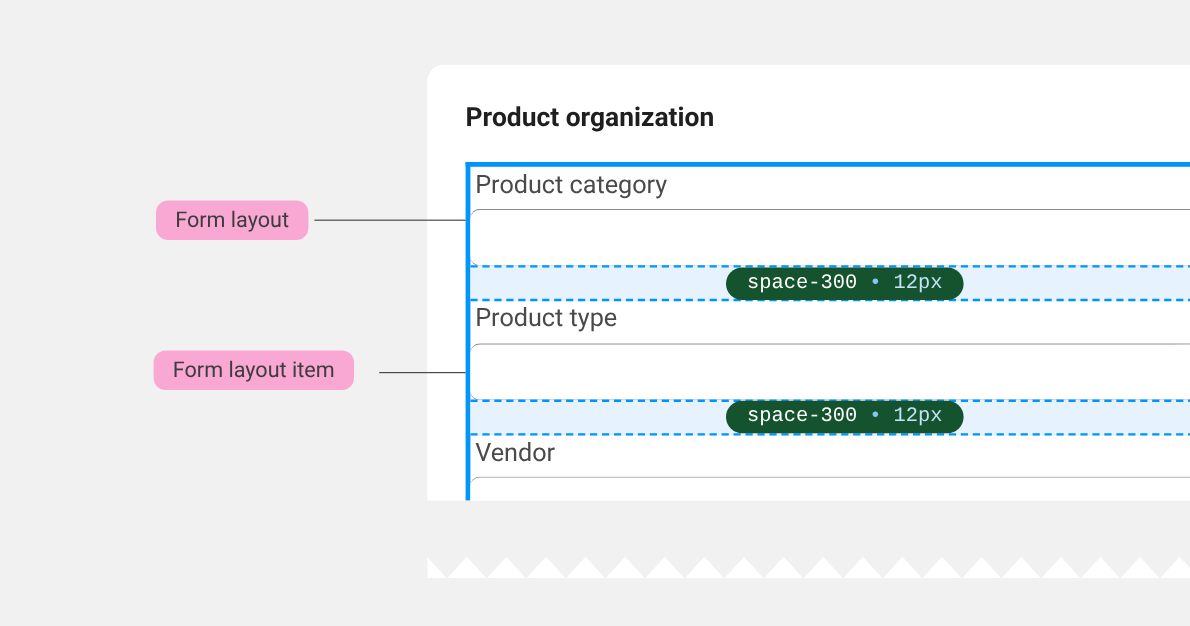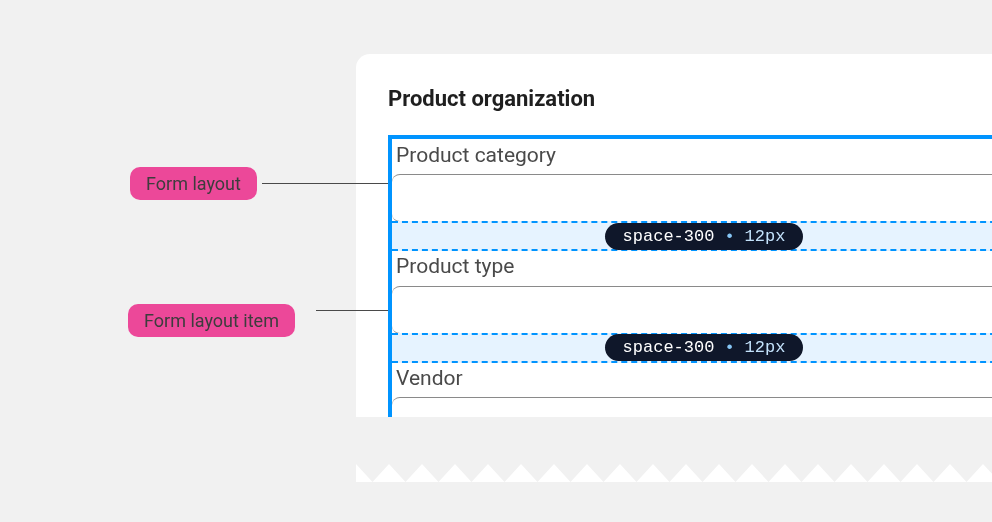--- a/index.html
+++ b/index.html
@@ -58,42 +58,42 @@
       background: #e6f3ff;
       border-top: 2px dashed #0094ff;
       border-bottom: 2px dashed #0094ff;
       display: flex;
       align-items: center;
       justify-content: center;
       margin-top: -1px;
       margin-bottom: -1px;
     }
     .spacer-badge {
-      background: #0f172a;
+      background: #14532d;
       color: #ffffff;
       padding: 4px 18px;
       border-radius: 18px;
       font-family: 'SFMono-Regular', Consolas, 'Liberation Mono', Menlo, monospace;
       font-size: 17px;
       display: flex;
       align-items: center;
       gap: 8px;
       white-space: nowrap;
     }
     .spacer-badge .dot {
       color: #86c6f5;
       margin: 0 2px;
     }
     .spacer-badge .px-value {
       color: #c3e2fb;
       font-family: Liberation Mono, monospace;
     }
     .annotation {
       position: absolute;
-      background: #ec4899;
+      background: #f9a8d4;
       color: #3d3d3d;
       padding: 6px 16px;
       border-radius: 10px;
       font-size: 18px;
       font-weight: 400;
     }
     .annotation-line {
       position: absolute;
       height: 1px;
       background: #4a4a4a;
@@ -154,16 +154,16 @@
     </div>
 
     <div class="field-label">Vendor</div>
     <div class="field-input" style="height:20px;border-bottom:none;border-radius:8px 0 0 0;"></div>
   </div>
 </div>
 
 <div class="annotation" style="left:130px; top:167px;">Form layout</div>
 <div class="annotation-line" style="left:262px; top:183px; width:126px;"></div>
 
-<div class="annotation" style="left:128px; top:304px;">Form layout item</div>
+<div class="annotation" style="left:128px; top:292px;">Form layout item</div>
 <div class="annotation-line" style="left:316px; top:310px; width:72px;"></div>
 
 <div class="torn-edge"></div>
 
 </body></html>

